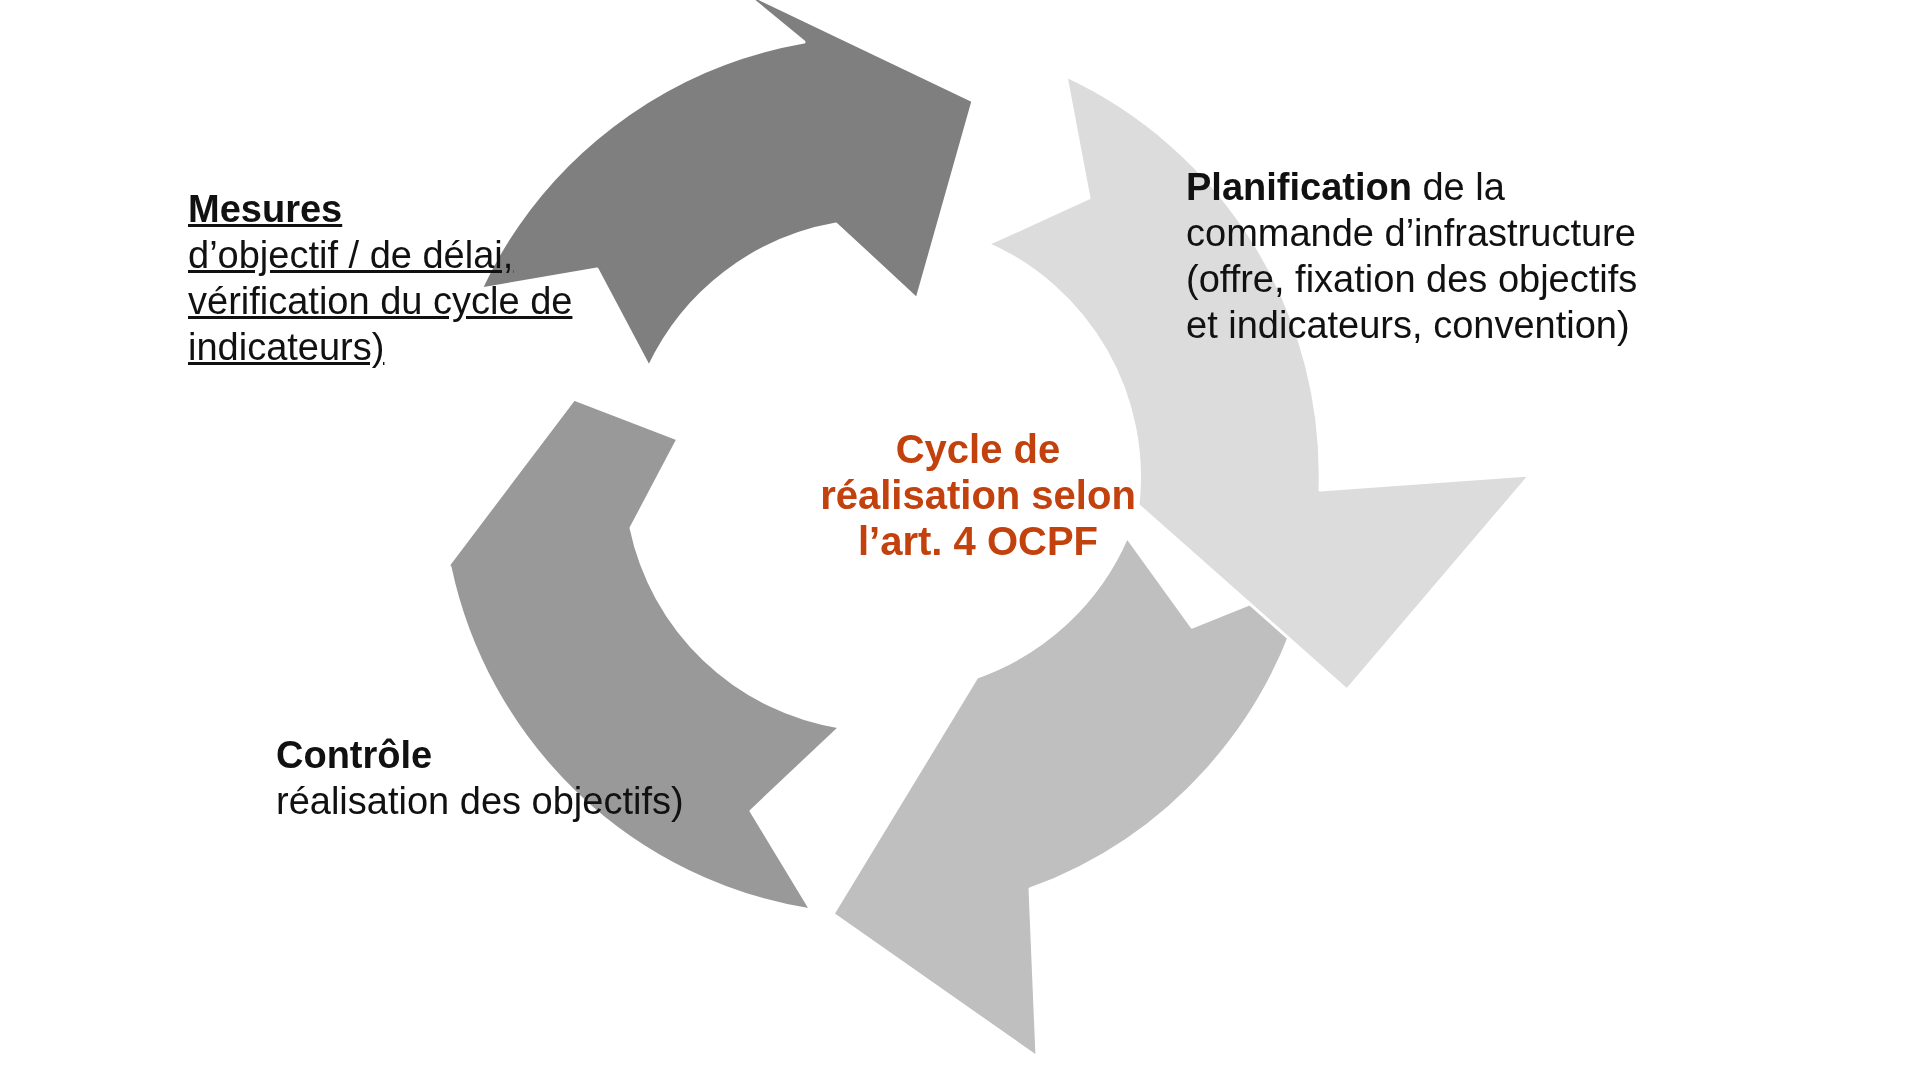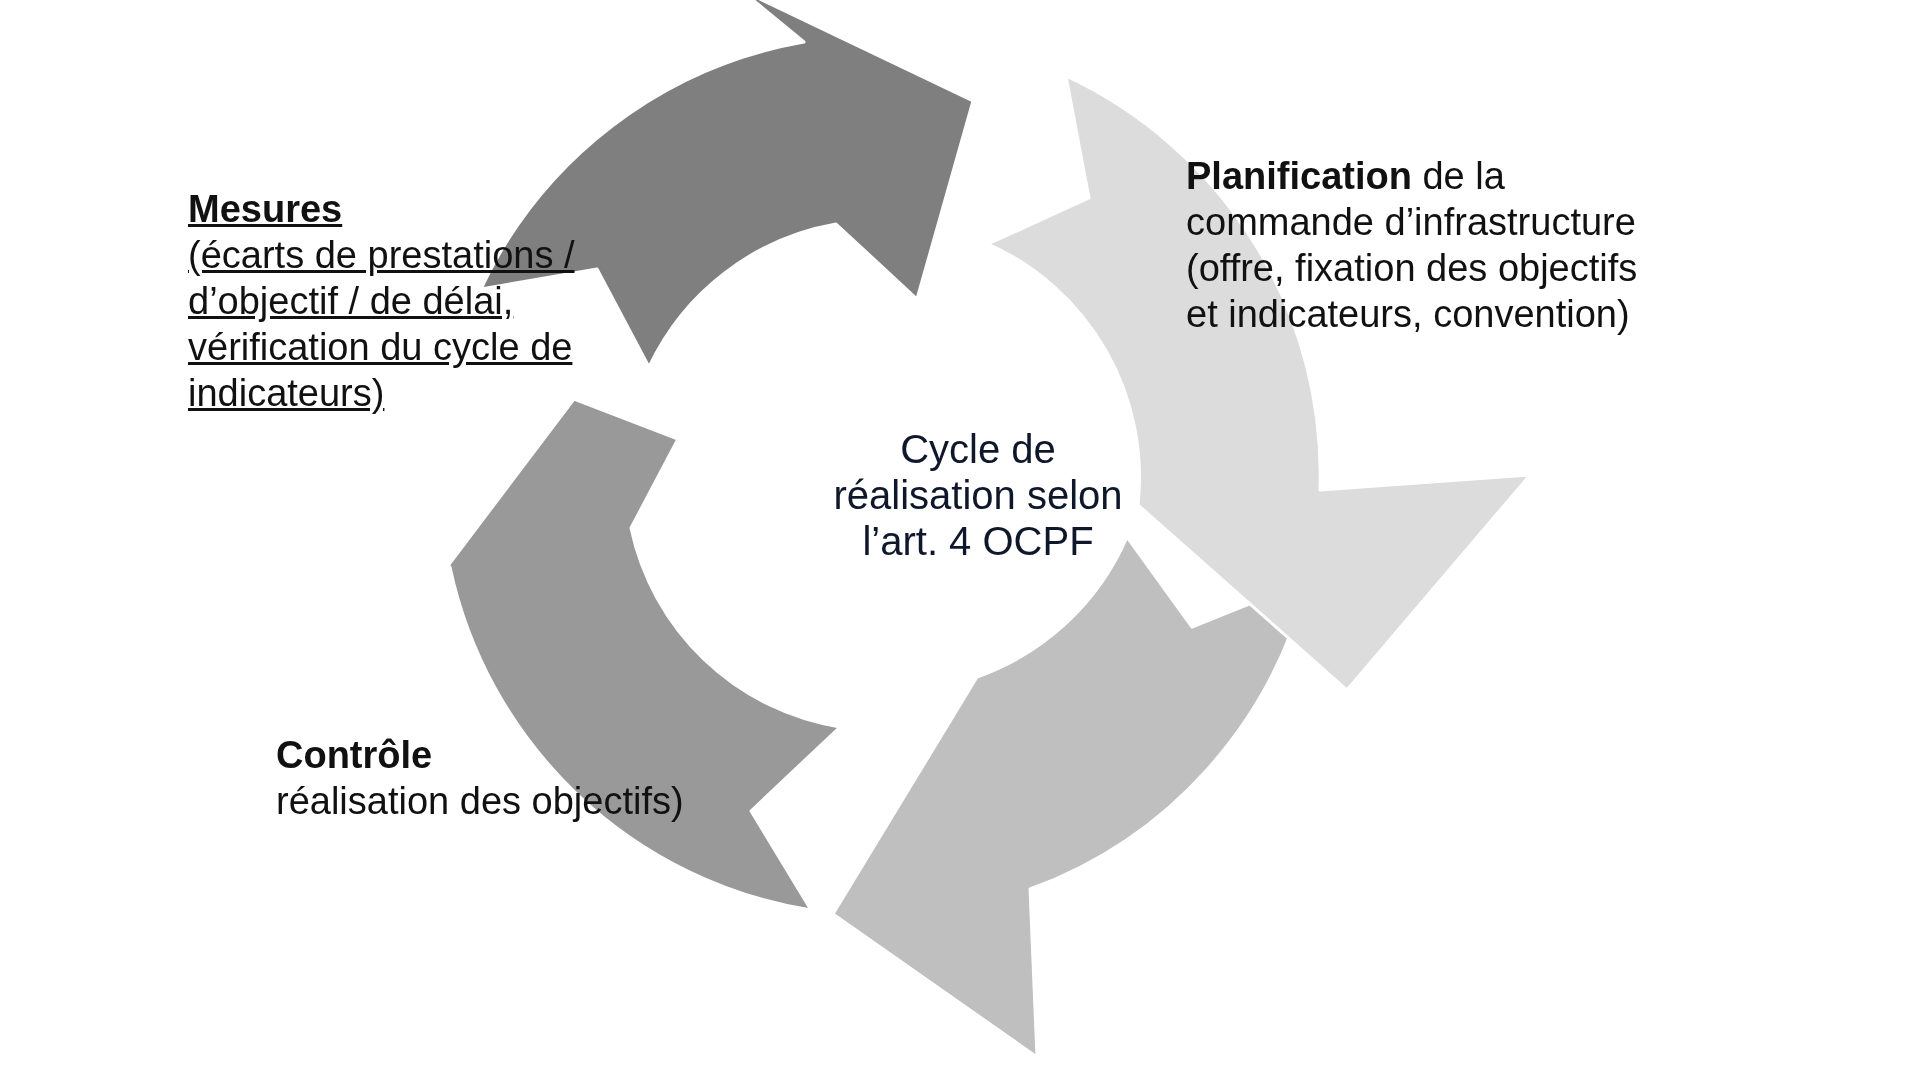--- a/index.html
+++ b/index.html
@@ -33,22 +33,22 @@
   }
   .label b {
     font-weight: bold;
   }
   .center-label {
     position: absolute;
     transform: translateX(-50%);
     text-align: center;
     font-size: 40px;
     line-height: 46px;
-    font-weight: normal;
-    color: #0f172a;
+    font-weight: bold;
+    color: #c2410c;
     white-space: nowrap;
   }
 </style>
 </head>
 <body>
 
 <div class="stage">
 
   <svg class="cycle" width="1920" height="1080" viewBox="0 0 1920 1080">
 
@@ -86,27 +86,26 @@
              L 1530 475
              L 1347 690
              L 1138 505
              A 255 255 0 0 0 988 244
              L 1089 198
              Z" fill="#dcdcdc"></path>
   </svg>
 
   <div class="label" style="left:188px; top:186px;text-decoration:underline;">
     <div><b>Mesures</b><span></span></div>
-    <div>(écarts de prestations /</div>
     <div>d’objectif / de délai,</div>
     <div>vérification du cycle de</div>
     <div>indicateurs)</div>
   </div>
 
-  <div class="label" style="left:1186px; top:153px;">
+  <div class="label" style="left:1186px; top:164px;">
     <div><b>Planification</b><span> de la</span></div>
     <div>commande d’infrastructure</div>
     <div>(offre, fixation des objectifs</div>
     <div>et indicateurs, convention)</div>
   </div>
 
 
   <div class="label" style="left:276px; top:732px;">
     <div><b>Contrôle</b><span></span></div>
     <div>réalisation des objectifs)</div>

